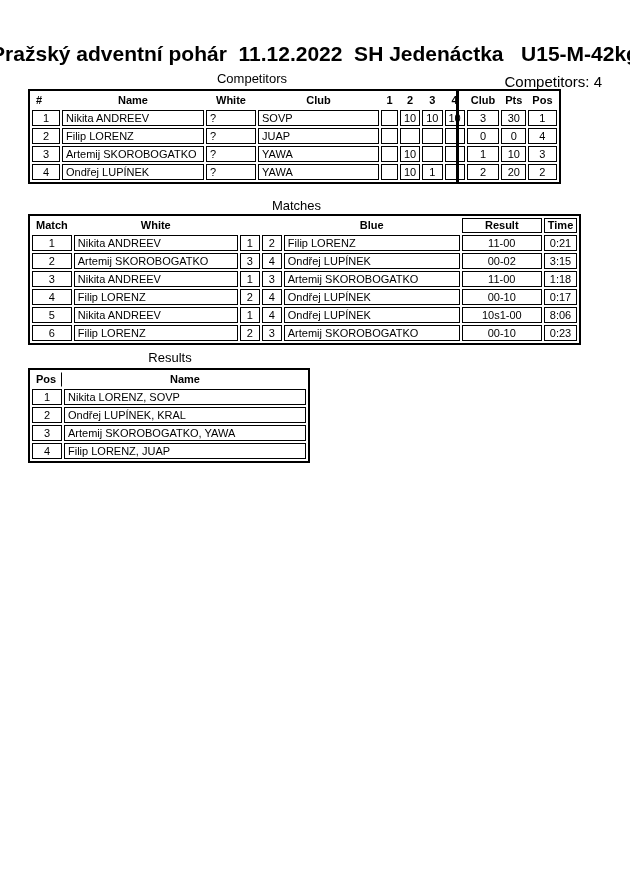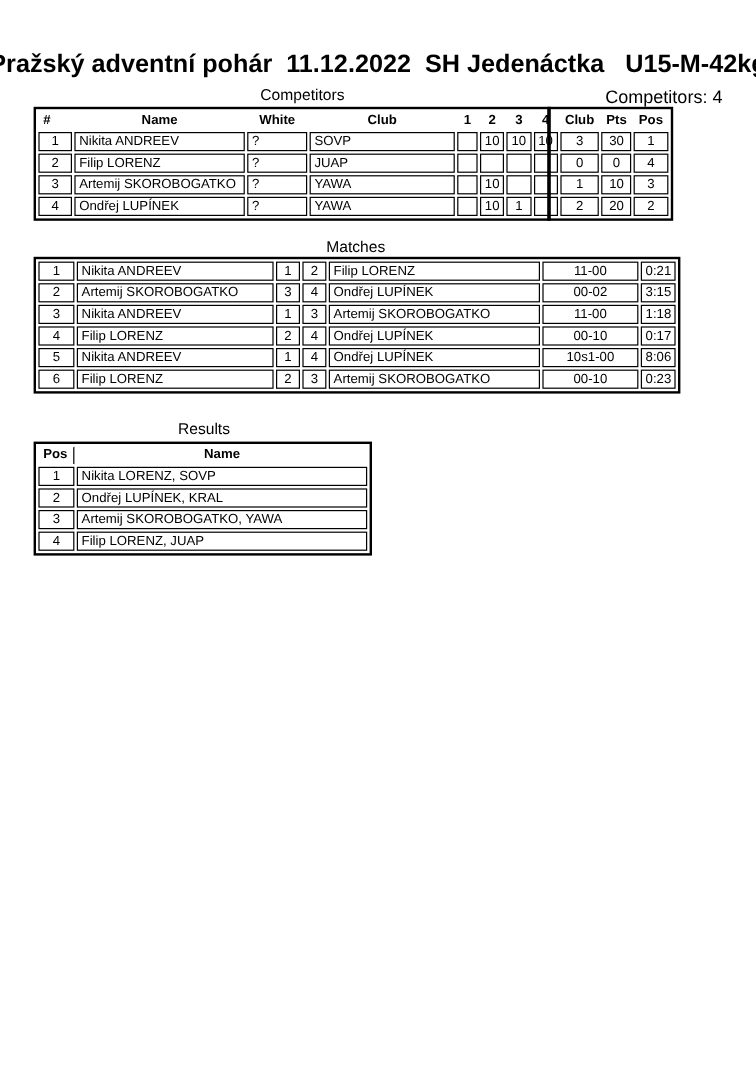--- a/index.html
+++ b/index.html
@@ -151,20 +151,29 @@
     <colgroup>
       <col style="width:30px">
         <col style="width:164px">
         <col style="width:20px">
         <col style="width:20px">
       <col style="width:176px">
         <col style="width:80px">
         <col style="width:28px">
     </colgroup>
     <tbody>
+        <tr>
+      <th class="hb l">Match</th>
+      <th class="hb c">White</th>
+      <th class="hb c"></th>
+      <th class="hb c"></th>
+      <th class="hb c">Blue</th>
+      <th class="c">Result</th>
+      <th class="c">Time</th>
+    </tr>
     <tr>
       <td class="c">1</td>
       <td class="l">Nikita ANDREEV</td>
       <td class="c">1</td>
       <td class="c">2</td>
       <td class="l">Filip LORENZ</td>
       <td class="c">11-00</td>
       <td class="c">0:21</td>
     </tr>
     <tr>

